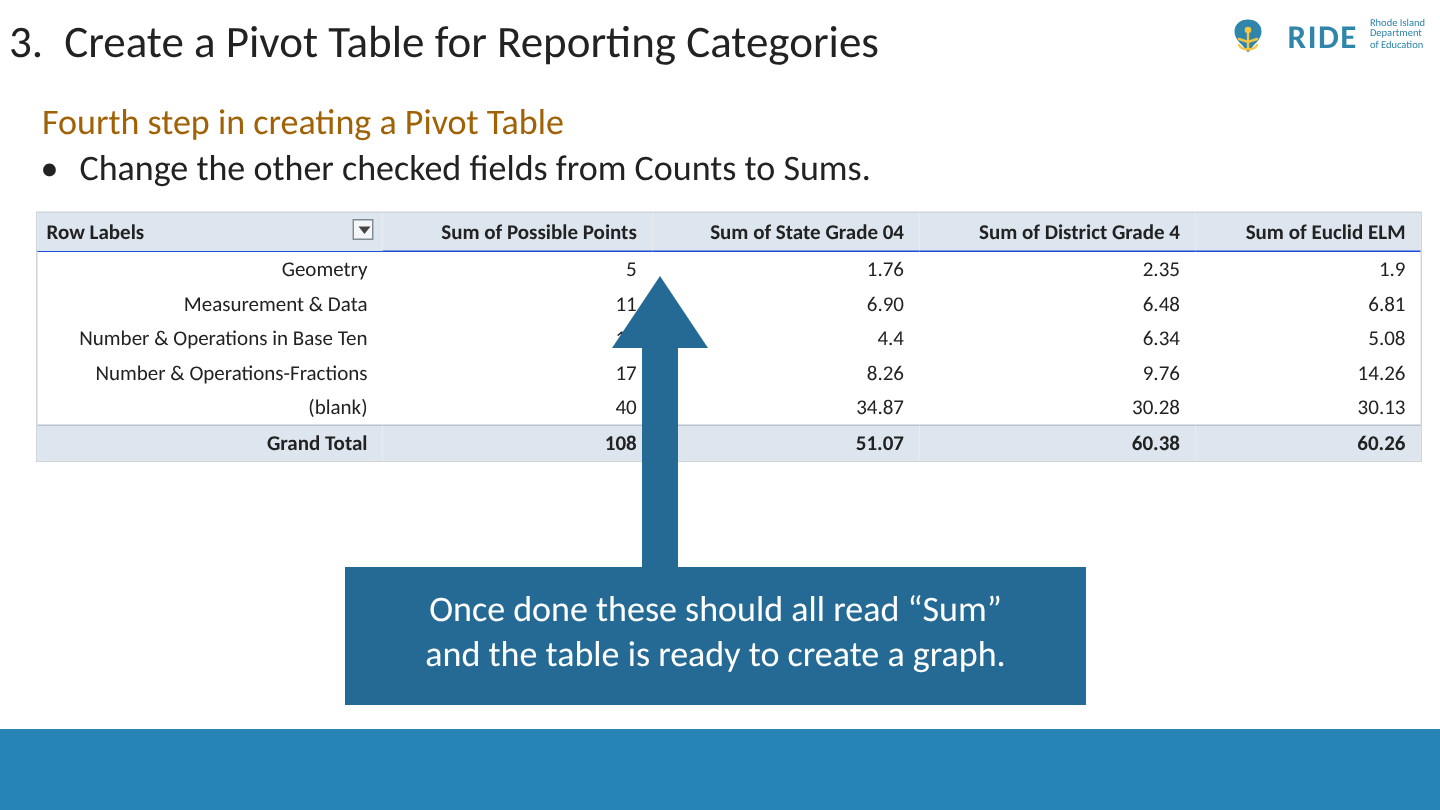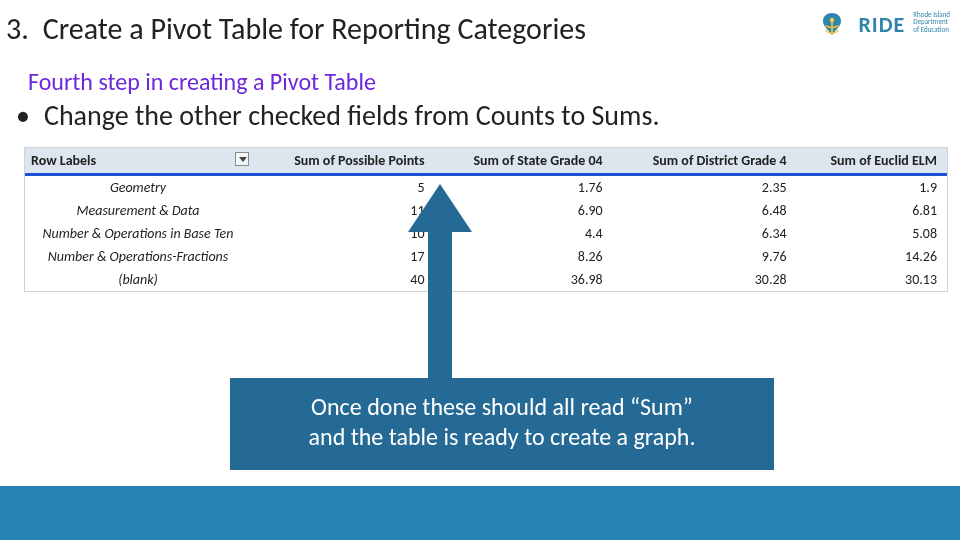--- a/index.html
+++ b/index.html
@@ -41,46 +41,46 @@
     letter-spacing: 1px;
   }
   .logo-sub {
     font-size: 7px;
     color: #2f85aa;
     line-height: 1.1;
   }
   .subtitle {
     padding: 20px 20px 2px 28px;
     font-size: 24px;
-    color: #6d28d9;
+    color: #a16207;
   }
   .bullet-row {
-    padding: 0 20px 8px 16px;
-    font-size: 28px;
+    padding: 0 20px 8px 27px;
+    font-size: 24px;
     color: #222;
   }
   .bullet-row .dot { margin-right: 14px; }
   .pivot-wrap {
     margin: 6px 12px 0 24px;
     border: 1px solid #cfd5da;
     background: #fff;
     font-family: Calibri, Arial, sans-serif;
   }
   .pivot-wrap table {
     width: 100%;
     border-collapse: collapse;
     font-size: 14px;
   }
   .pivot-wrap th {
     background: #dde6ee;
     color: #222;
     font-weight: 700;
     text-align: right;
     padding: 4px 10px 4px 6px;
-    border-bottom: 3px solid #1d4ed8;
+    border-bottom: 1px solid #1d4ed8;
     white-space: nowrap;
   }
   .pivot-wrap th.first {
     text-align: left;
     width: 230px;
     position: relative;
   }
   .drop-icon {
     display: inline-block;
     width: 14px; height: 14px;
@@ -95,31 +95,31 @@
     left: 3px; top: 4px;
     border-left: 4px solid transparent;
     border-right: 4px solid transparent;
     border-top: 5px solid #444;
   }
   .pivot-wrap td {
     padding: 3px 10px 3px 6px;
     text-align: right;
     color: #222;
   }
-  .pivot-wrap td.first { text-align: center; font-style: italic; }
+  .pivot-wrap td.first { text-align: right; }
   .pivot-wrap tr.total td {
     border-top: 1px solid #b9c2ca;
     font-weight: 700;
     background: #dde6ee;
   }
   .callout {
     position: absolute;
     left: 230px;
     top: 378px;
-    width: 544px;
+    width: 494px;
     background: #246a95;
     color: #fff;
     font-size: 24px;
     text-align: center;
     padding: 14px 22px 18px 22px;
     line-height: 1.25;
   }
   .arrow {
     position: absolute;
     left: 408px;
@@ -218,23 +218,30 @@
       <tr>
         <td class="first">Number &amp; Operations-Fractions</td>
         <td>17</td>
         <td>8.26</td>
         <td>9.76</td>
         <td>14.26</td>
       </tr>
       <tr>
         <td class="first">(blank)</td>
         <td>40</td>
-        <td>36.98</td>
+        <td>34.87</td>
         <td>30.28</td>
         <td>30.13</td>
+      </tr>
+      <tr class="total">
+        <td class="first">Grand Total</td>
+        <td>108</td>
+        <td>51.07</td>
+        <td>60.38</td>
+        <td>60.26</td>
       </tr>
     </tbody>
   </table>
 </div>
 
 <div class="callout">
   <div>Once done these should all read “Sum”</div>
   <div>and the table is ready to create a graph.</div>
 </div>
 

